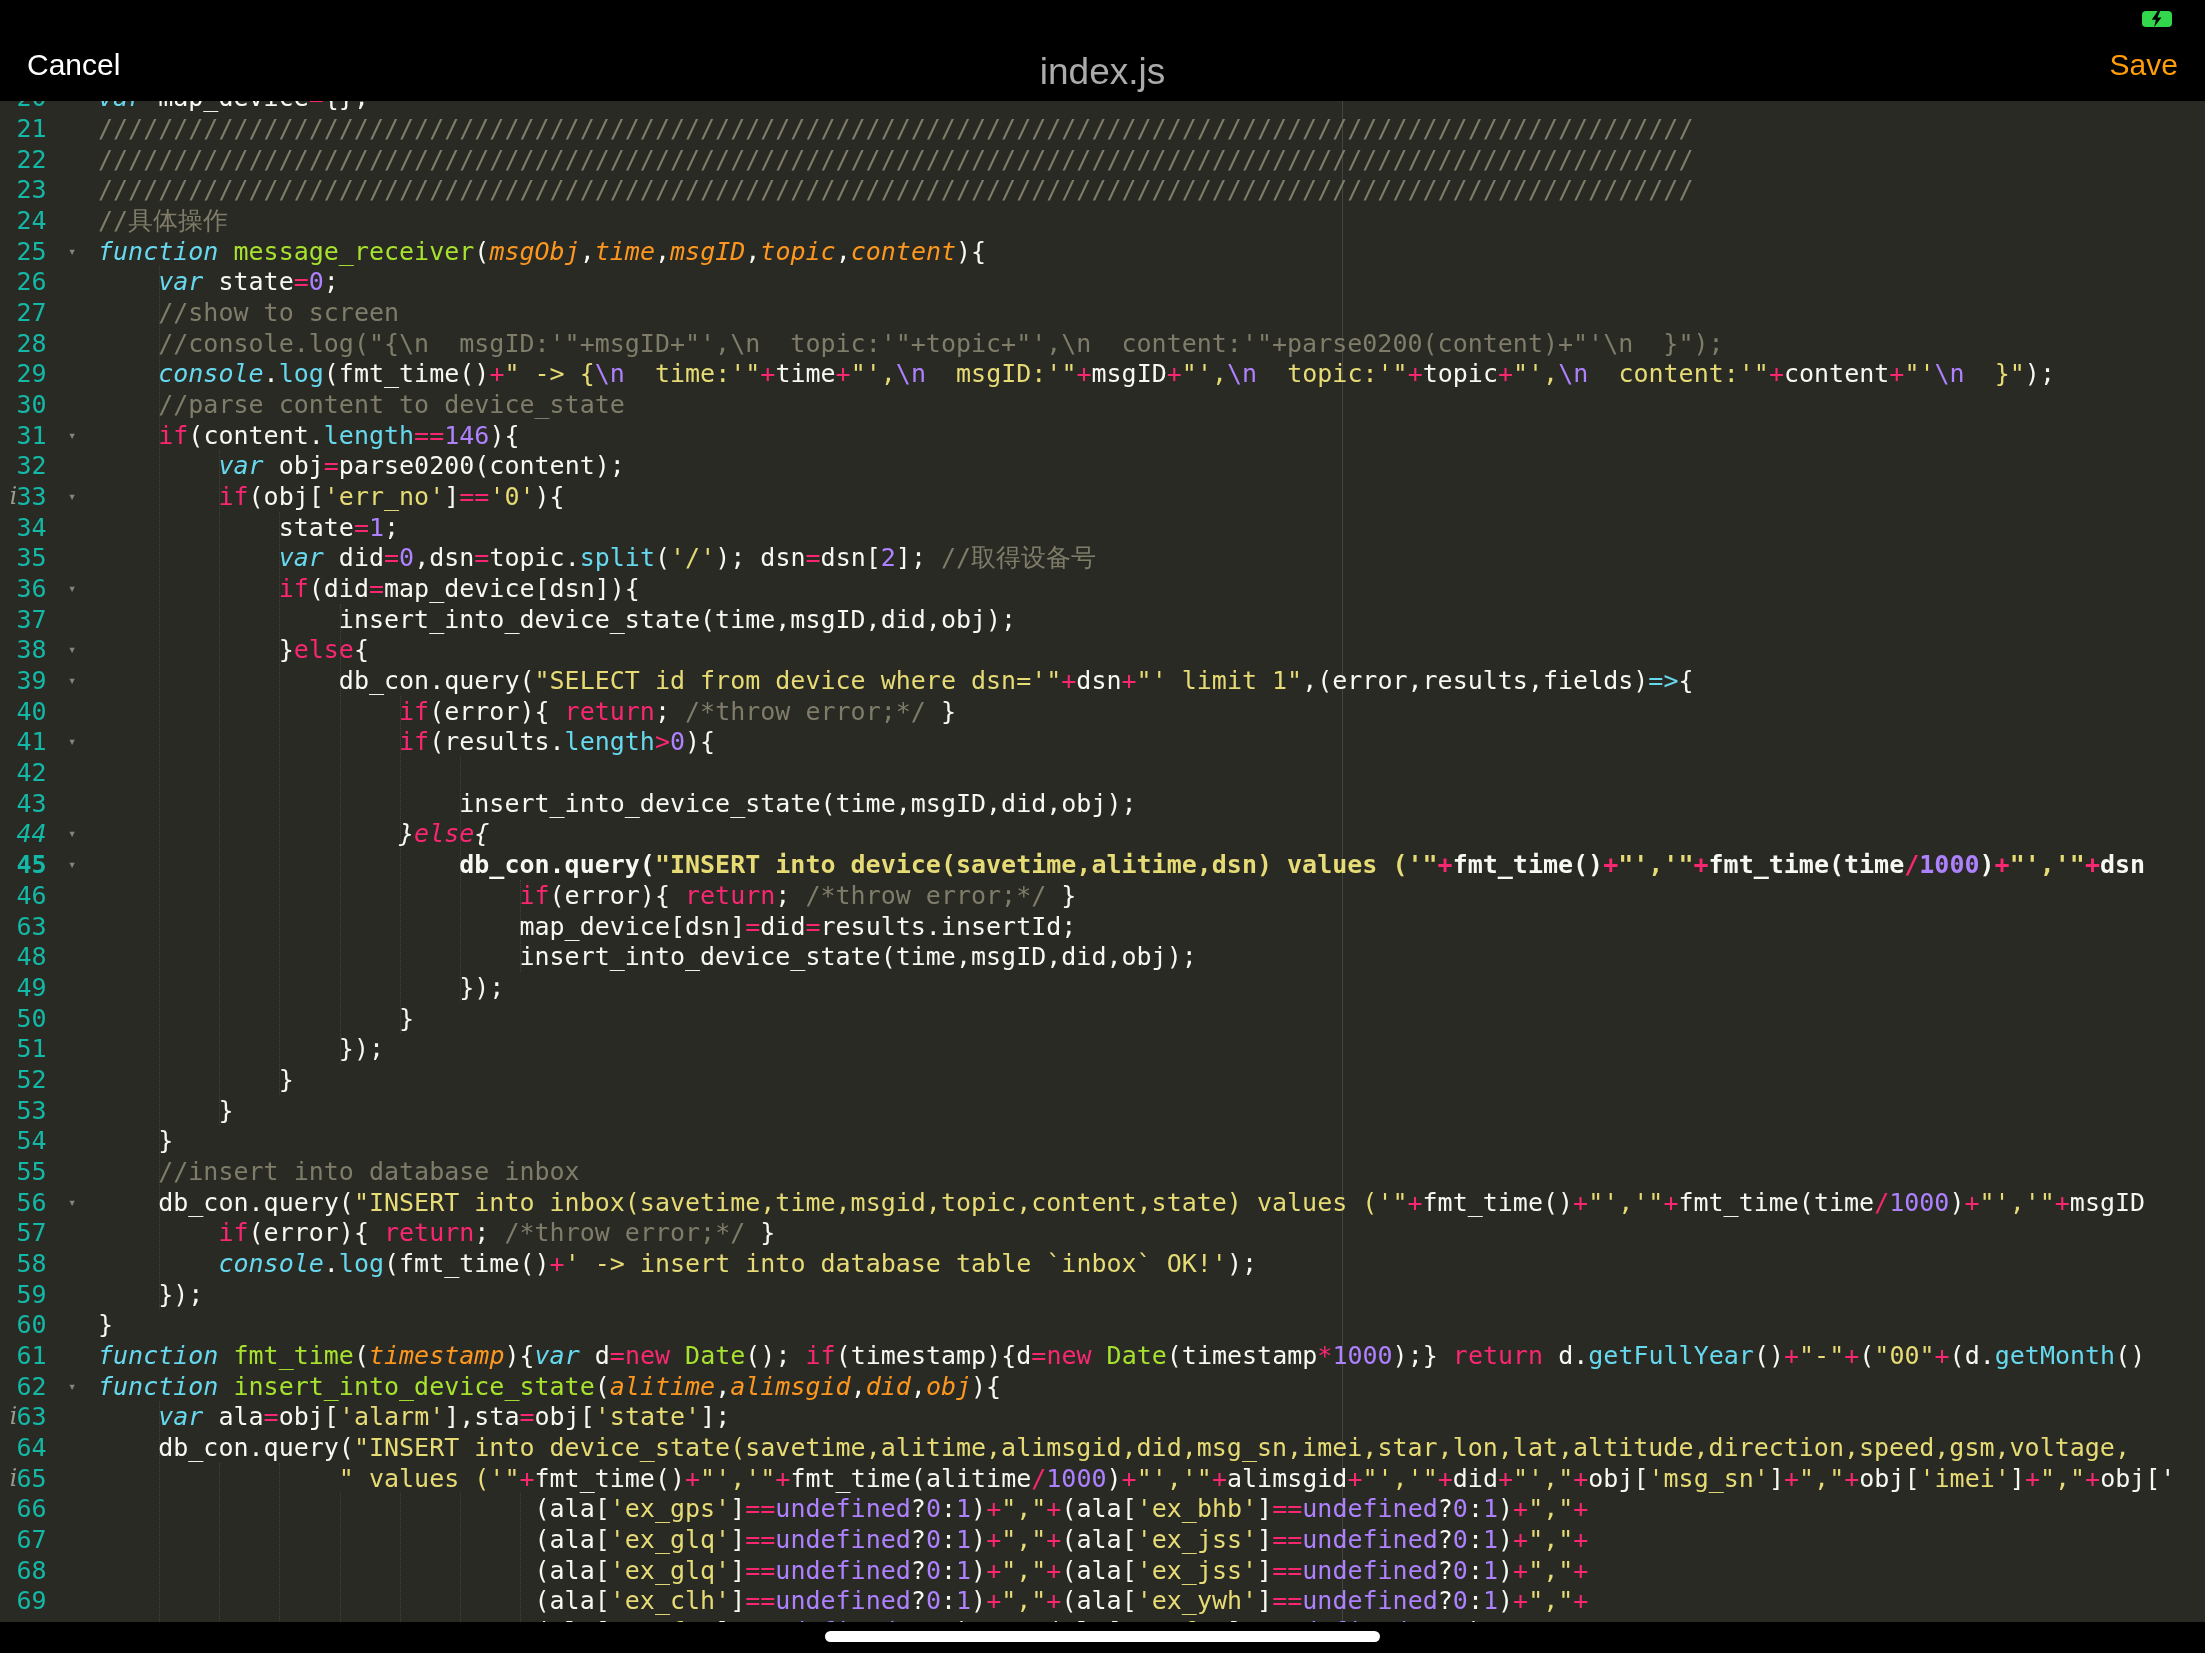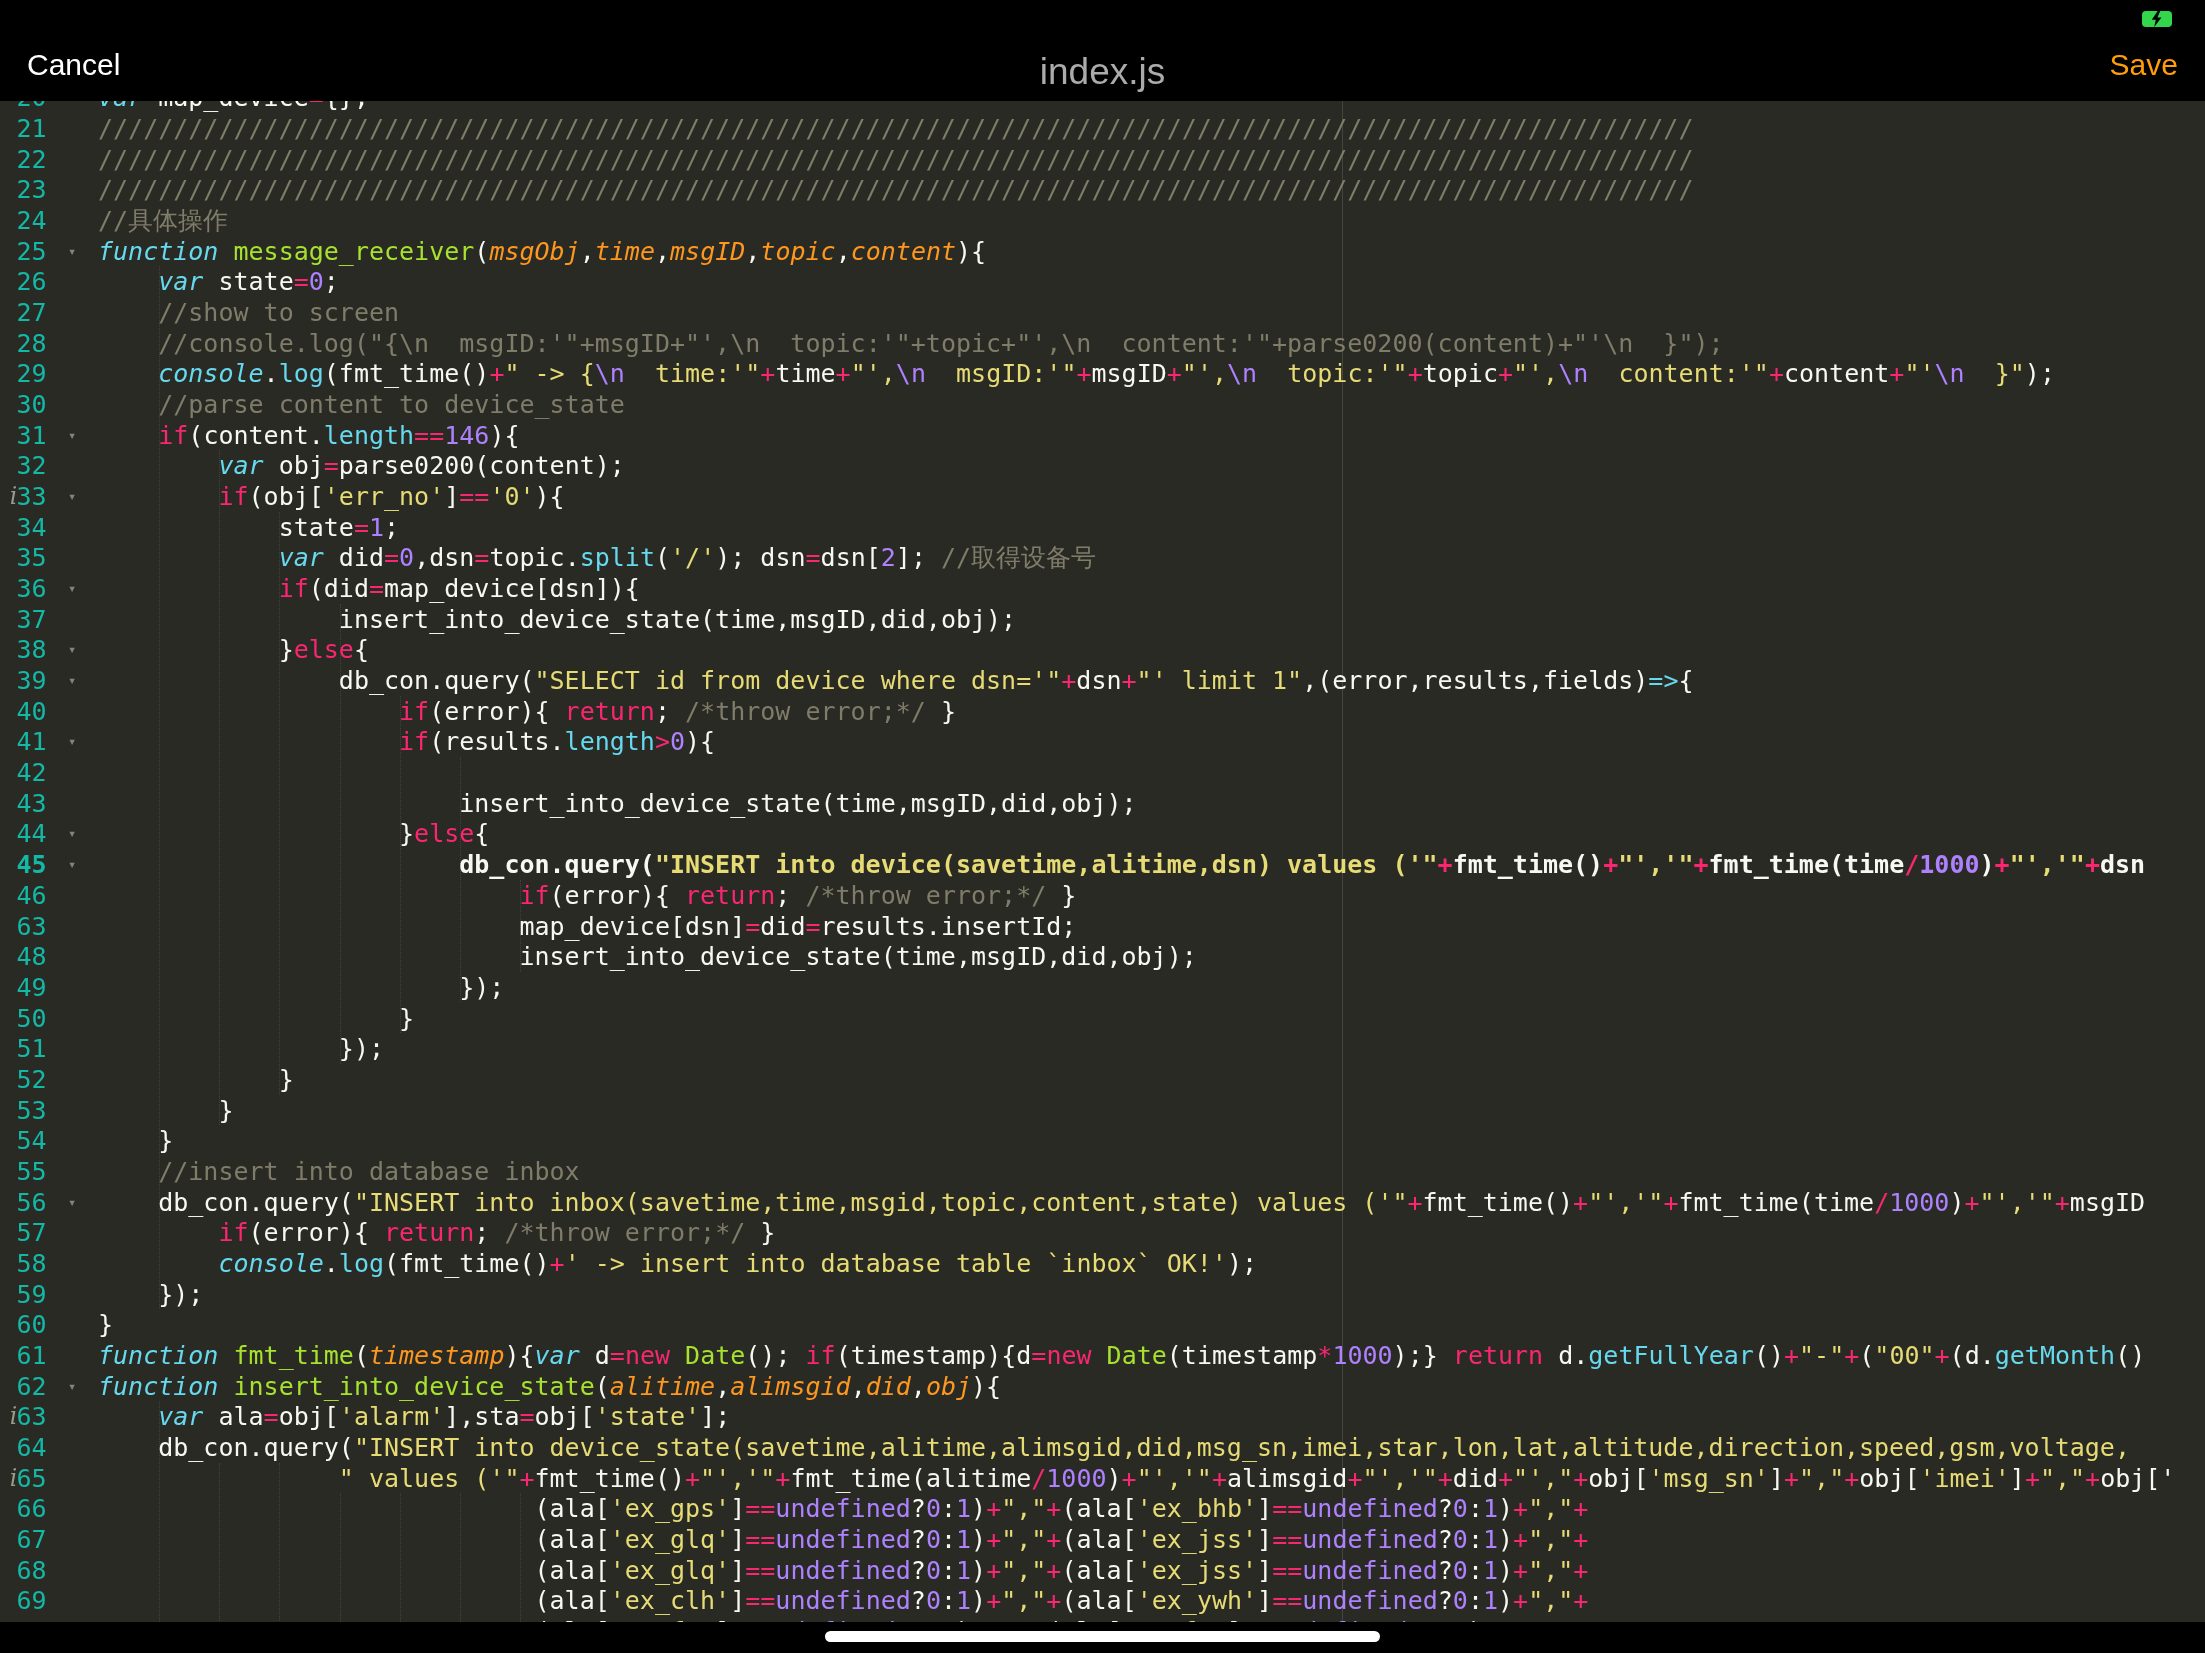--- a/index.html
+++ b/index.html
@@ -156,21 +156,21 @@
         <span class="fold">▾</span>
         <span class="code">                    <span class="p">if</span><span class="w">(results.</span><span class="b">length</span><span class="p">&gt;</span><span class="u">0</span><span class="w">){</span></span>
       </div>
       <div class="row" style="top: 757px;">
         <span class="num">42</span>
       </div>
       <div class="row" style="top: 788px;">
         <span class="num">43</span>
         <span class="code">                        <span class="w">insert_into_device_state(time,msgID,did,obj);</span></span>
       </div>
-      <div class="row" style="top: 818px;">
+      <div class="row" style="top: 818px; font-style: italic;">
         <span class="num">44</span>
         <span class="fold">▾</span>
         <span class="code">                    <span class="w">}</span><span class="p">else</span><span class="w">{</span></span>
       </div>
       <div class="row" style="top: 849px; font-weight: bold;">
         <span class="num">45</span>
         <span class="fold">▾</span>
         <span class="code">                        <span class="w">db_con.query(</span><span class="s">"INSERT into device(savetime,alitime,dsn) values ('"</span><span class="p">+</span><span class="w">fmt_time()</span><span class="p">+</span><span class="s">"','"</span><span class="p">+</span><span class="w">fmt_time(time</span><span class="p">/</span><span class="u">1000</span><span class="w">)</span><span class="p">+</span><span class="s">"','"</span><span class="p">+</span><span class="w">dsn</span></span>
       </div>
       <div class="row" style="top: 880px;">

